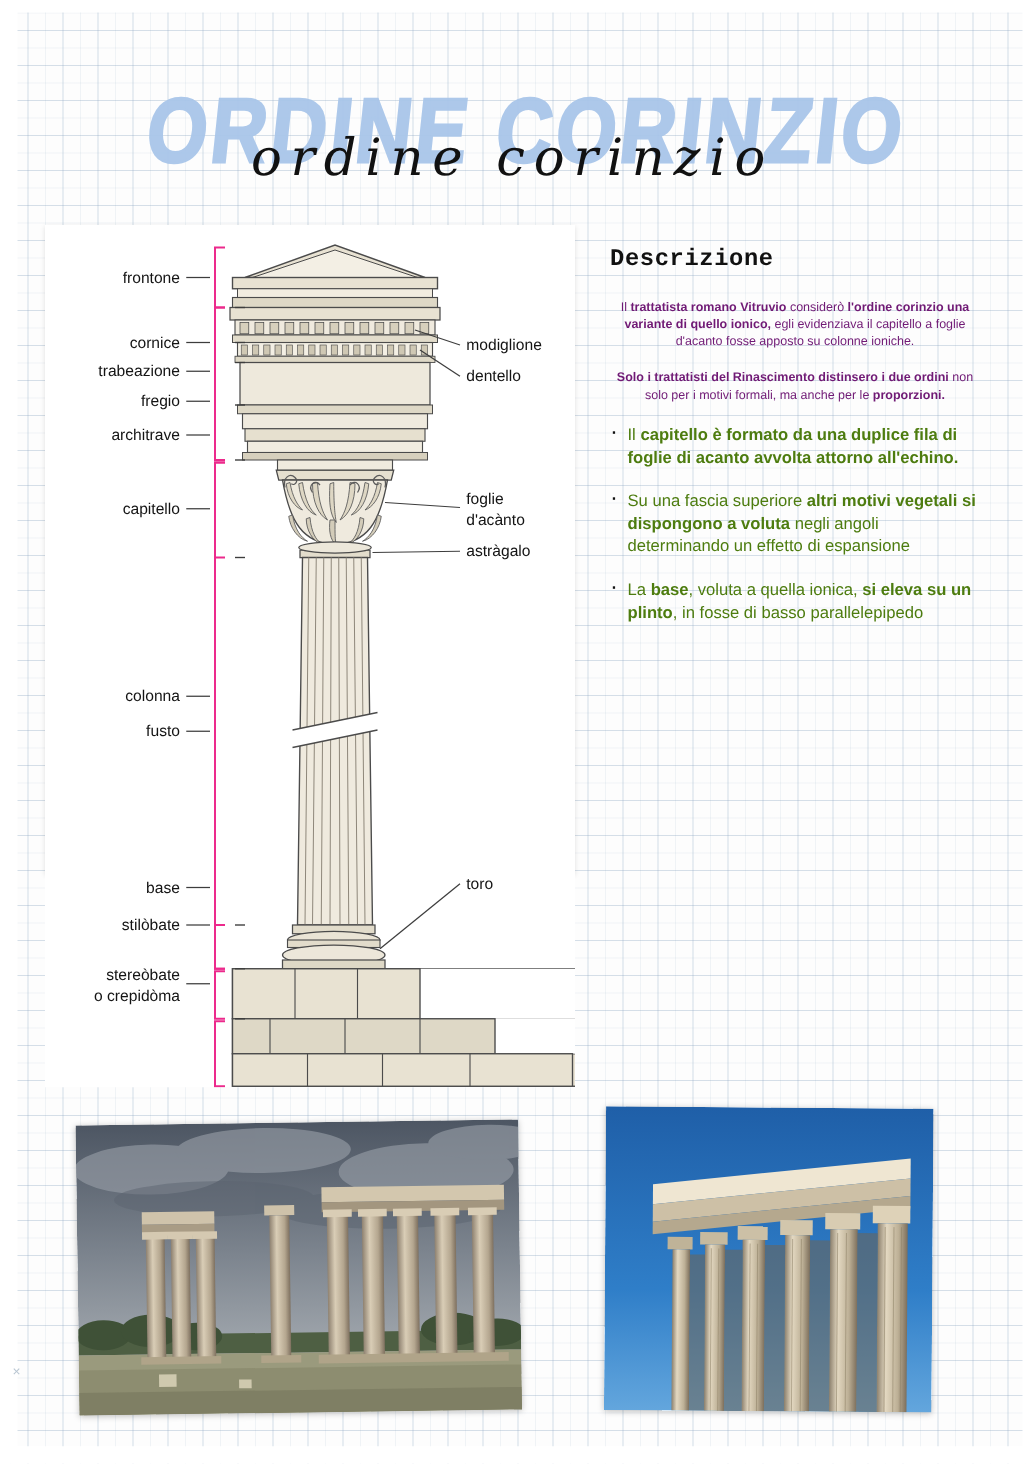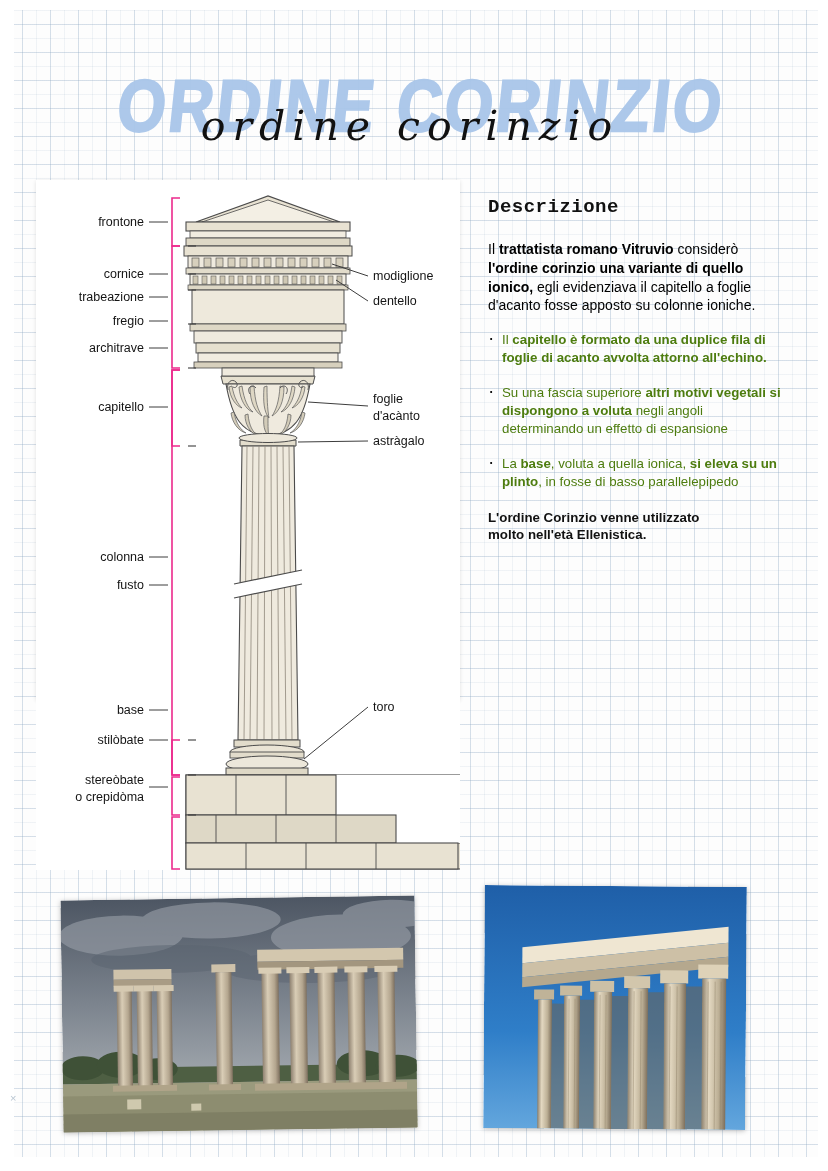--- a/index.html
+++ b/index.html
@@ -111,24 +111,25 @@
   }
   .desc-head{
     font-family:Liberation Mono, monospace;
     font-weight:bold;
     font-size:19px;
     letter-spacing:0.5px;
     color:#111;
     margin-bottom:22px;
   }
   .desc-p{
-    font-size:14px;
+    font-size:10px;
     line-height:1.34;
-    color:#000000;
+    color:#701a75;
     margin:0 0 16px 0;
+    text-align:center;
   }
   .desc-p b{ font-weight:bold; }
   .bullets{
     margin:10px 0 0 0;
     padding:0;
     list-style:none;
   }
   .bullets li{
     position:relative;
     padding-left:14px;
@@ -410,31 +411,28 @@
       <text x="337" y="531">toro</text>
     </g>
   </svg>
 </div>
 
 <div class="desc-col">
   <div class="desc-head">Descrizione</div>
 
   <p class="desc-p"><span>Il </span><b>trattatista romano Vitruvio</b><span> considerò </span><b>l'ordine corinzio una variante di quello ionico,</b><span> egli evidenziava il capitello a foglie d'acanto fosse apposto su colonne ioniche.</span></p>
 
+  <p class="desc-p"><b>Solo i trattatisti del Rinascimento distinsero i due ordini</b><span> non solo per i motivi formali, ma anche per le </span><b>proporzioni.</b></p>
 
   <ul class="bullets">
     <li><span>Il </span><b>capitello è formato da una duplice fila di foglie di acanto avvolta attorno all'echino.</b><span></span></li>
     <li><span>Su una fascia superiore </span><b>altri motivi vegetali si dispongono a voluta</b><span> negli angoli determinando un effetto di espansione</span></li>
     <li><span>La </span><b>base</b><span>, voluta a quella ionica, </span><b>si eleva su un plinto</b><span>, in fosse di basso parallelepipedo</span></li>
   </ul>
 
-  <div class="desc-final">
-    <div>L'ordine Corinzio venne utilizzato</div>
-    <div>molto nell'età Ellenistica.</div>
-  </div>
 </div>
 
 <div class="photo photo-left">
   <svg class="ph-svg" width="354" height="232" viewBox="0 0 354 232">
     <defs>
       <linearGradient id="skyGrey" x1="0" y1="0" x2="0" y2="1">
         <stop offset="0%" stop-color="#4d5663"></stop>
         <stop offset="45%" stop-color="#7c848e"></stop>
         <stop offset="100%" stop-color="#b9bec2"></stop>
       </linearGradient>

